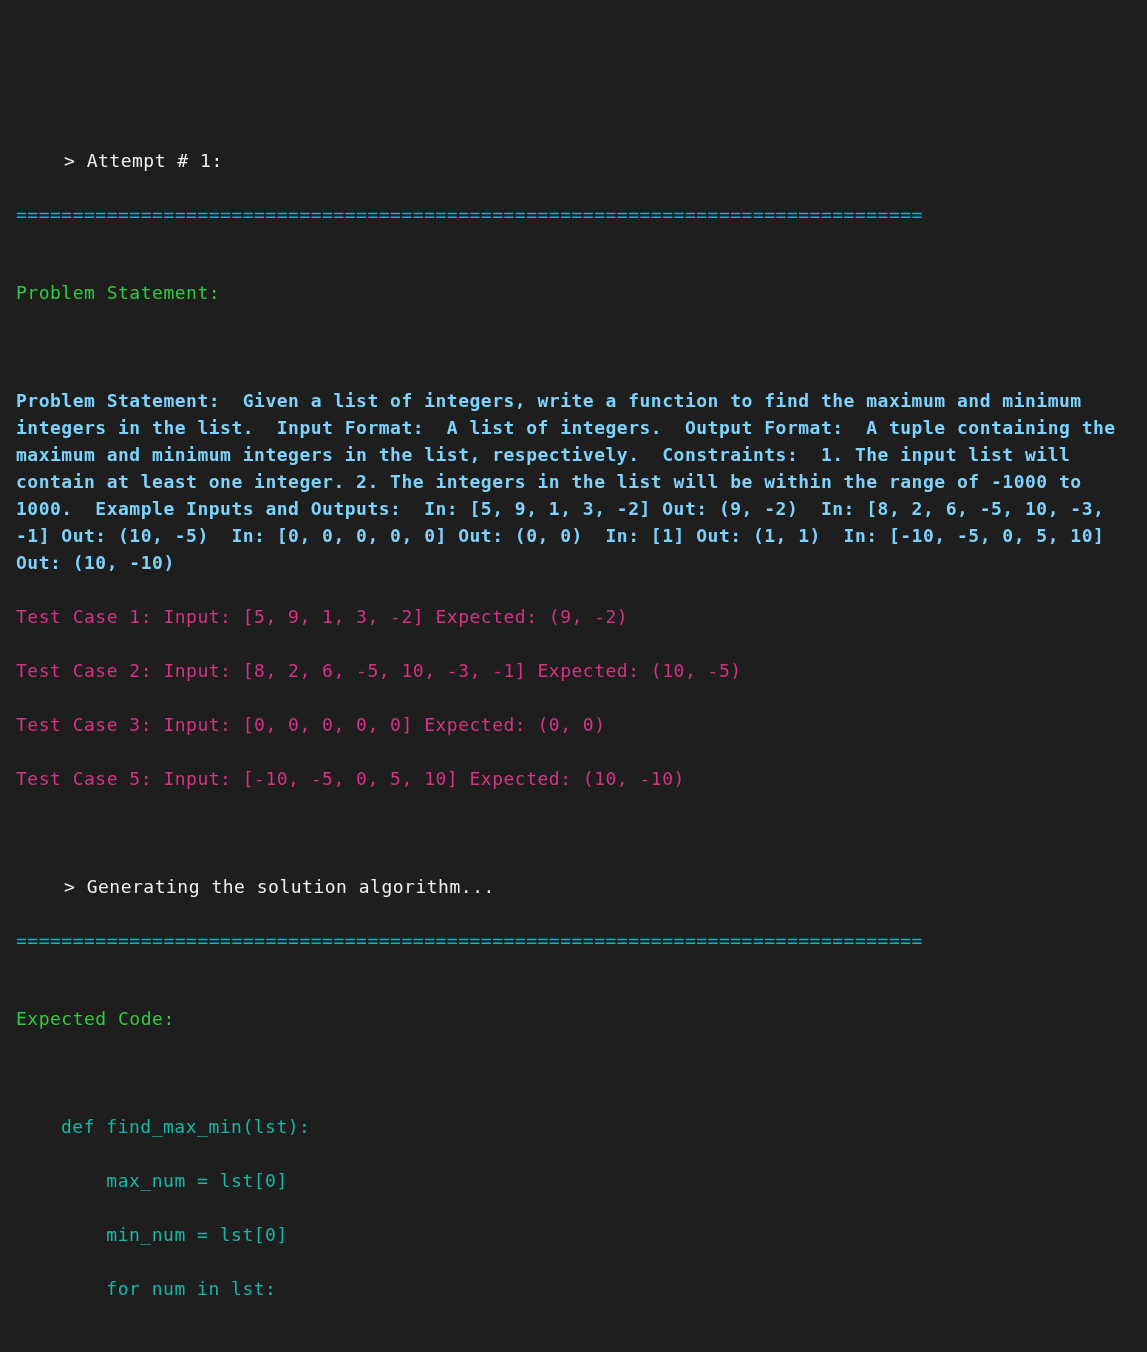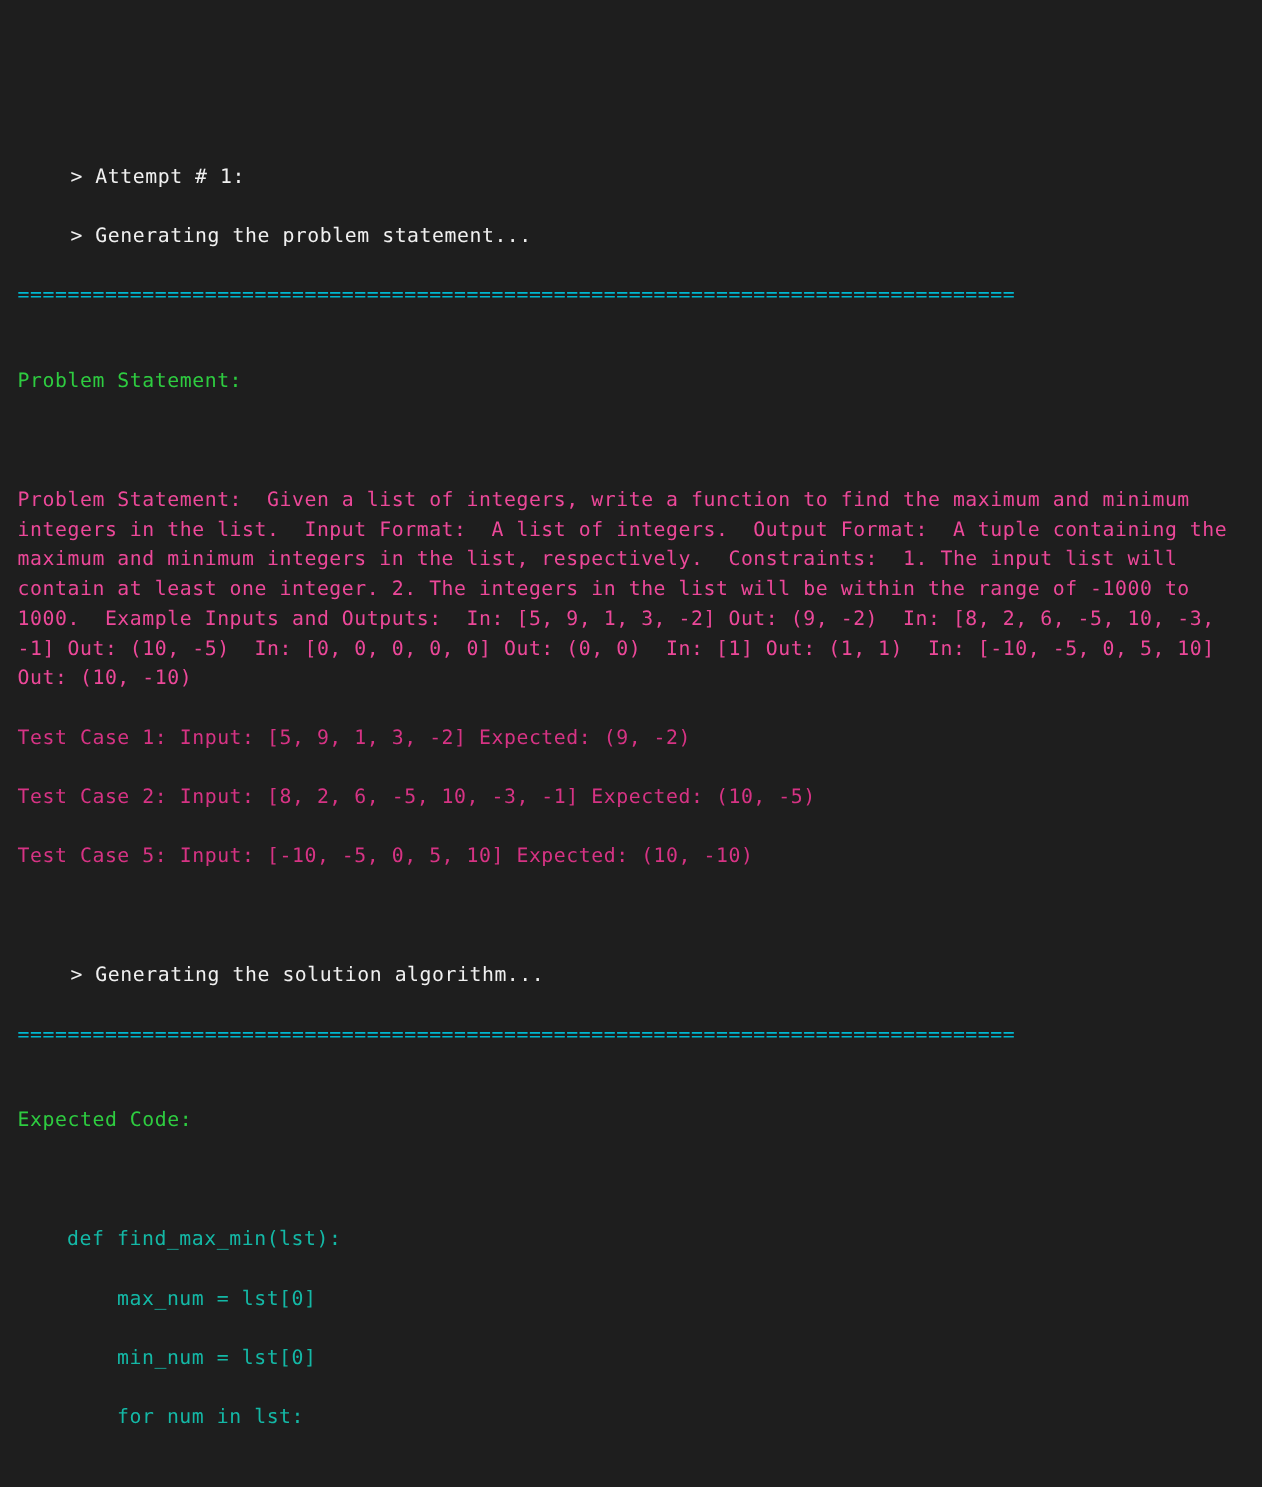--- a/index.html
+++ b/index.html
@@ -21,38 +21,38 @@
   }
   .terminal {
     width: 100%;
   }
   .line {
     display: block;
   }
   .prompt-white { color: #f0f0f0; margin-left: 48px; }
   .divider-cyan { color: #00b7d0; }
   .header-green { color: #2ecc40; margin-top: 24px; }
-  .body-white { color: #ec4899; }
+  .body-white { color: #7dd3fc; font-weight: bold; }
   .testcase-magenta { color: #d63384; }
   .code-green { color: #14b8a6; margin-left: 45px; }
 </style>
 </head>
 <body>
 
 
 
 <div class="terminal">
 <span class="line prompt-white">&gt; Attempt # 1:</span>
-<span class="line prompt-white">&gt; Generating the problem statement...</span>
 <span class="line divider-cyan">================================================================================</span>
 <span class="line header-green">Problem Statement:</span>
 <span class="line"> </span>
 <span class="line body-white">Problem Statement:  Given a list of integers, write a function to find the maximum and minimum integers in the list.  Input Format:  A list of integers.  Output Format:  A tuple containing the maximum and minimum integers in the list, respectively.  Constraints:  1. The input list will contain at least one integer. 2. The integers in the list will be within the range of -1000 to 1000.  Example Inputs and Outputs:  In: [5, 9, 1, 3, -2] Out: (9, -2)  In: [8, 2, 6, -5, 10, -3, -1] Out: (10, -5)  In: [0, 0, 0, 0, 0] Out: (0, 0)  In: [1] Out: (1, 1)  In: [-10, -5, 0, 5, 10] Out: (10, -10)</span>
 <span class="line testcase-magenta">Test Case 1: Input: [5, 9, 1, 3, -2] Expected: (9, -2)</span>
 <span class="line testcase-magenta">Test Case 2: Input: [8, 2, 6, -5, 10, -3, -1] Expected: (10, -5)</span>
+<span class="line testcase-magenta">Test Case 3: Input: [0, 0, 0, 0, 0] Expected: (0, 0)</span>
 <span class="line testcase-magenta">Test Case 5: Input: [-10, -5, 0, 5, 10] Expected: (10, -10)</span>
 <span class="line"> </span>
 <span class="line prompt-white">&gt; Generating the solution algorithm...</span>
 <span class="line divider-cyan">================================================================================</span>
 <span class="line header-green">Expected Code:</span>
 <span class="line"> </span>
 <span class="line code-green">def find_max_min(lst):</span>
 <span class="line code-green">    max_num = lst[0]</span>
 <span class="line code-green">    min_num = lst[0]</span>
 <span class="line code-green">    for num in lst:</span>

